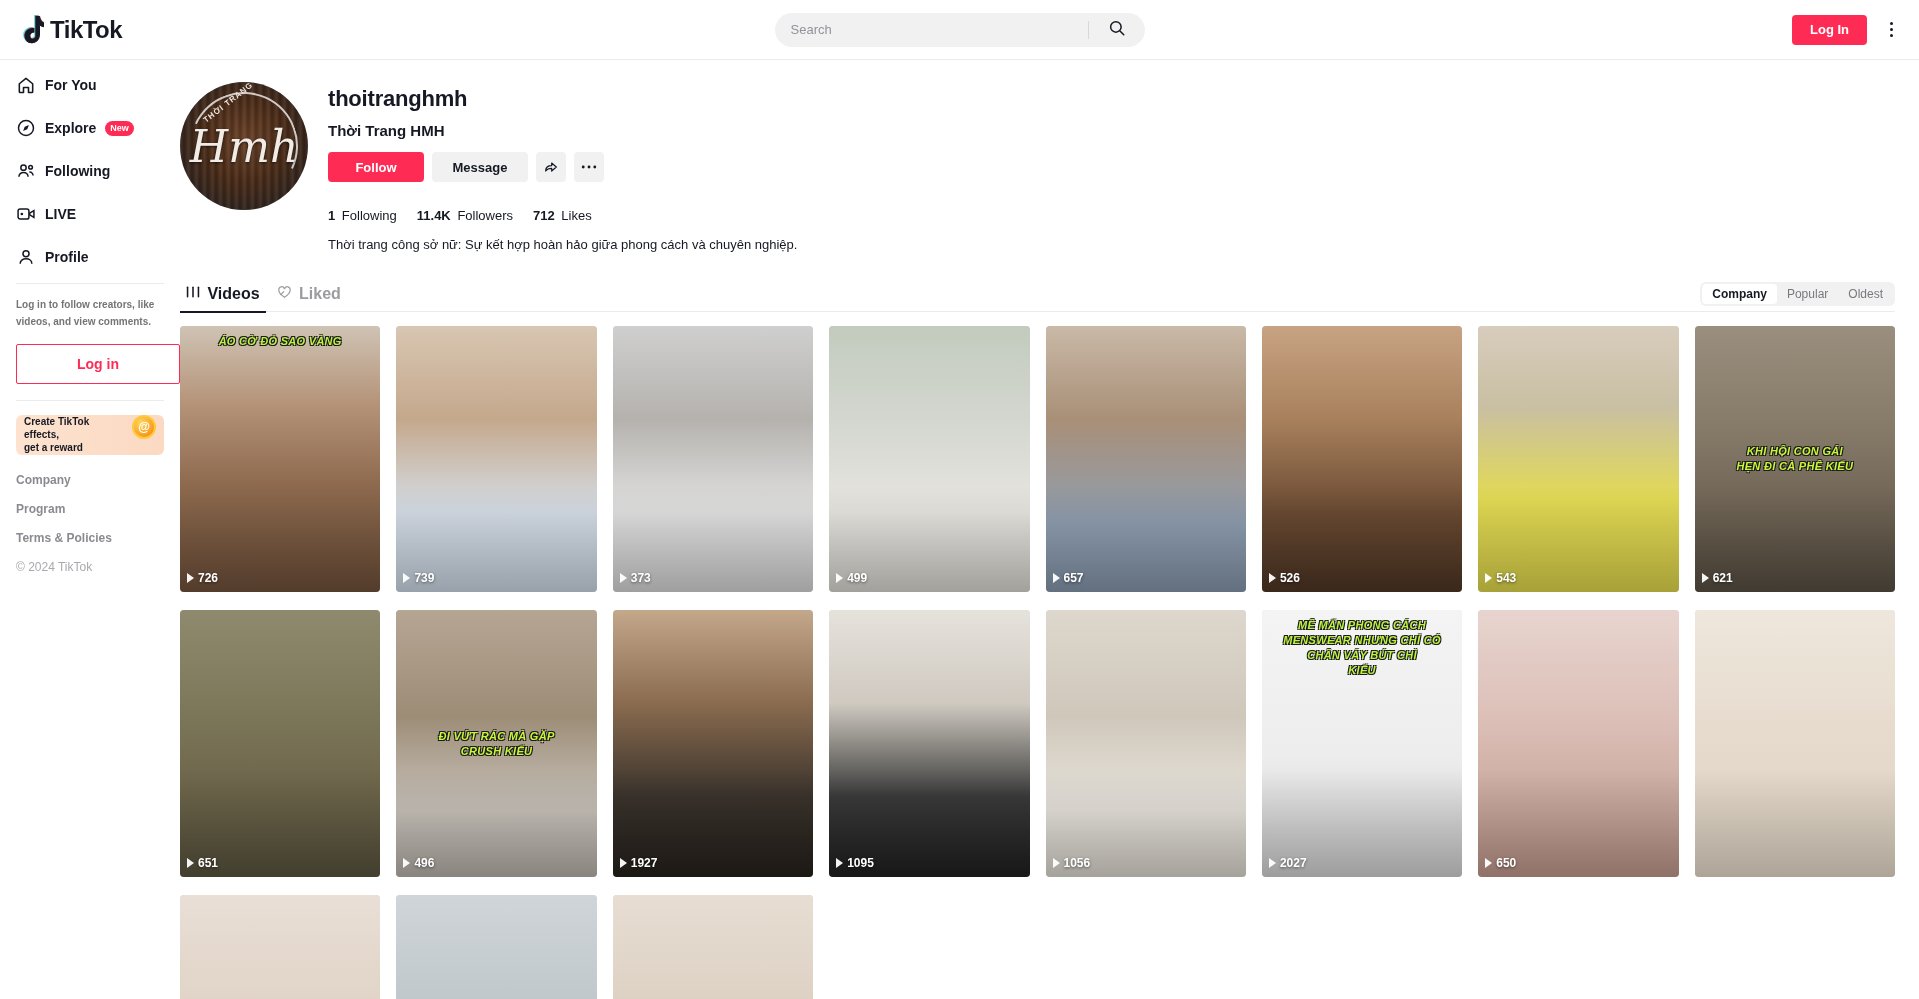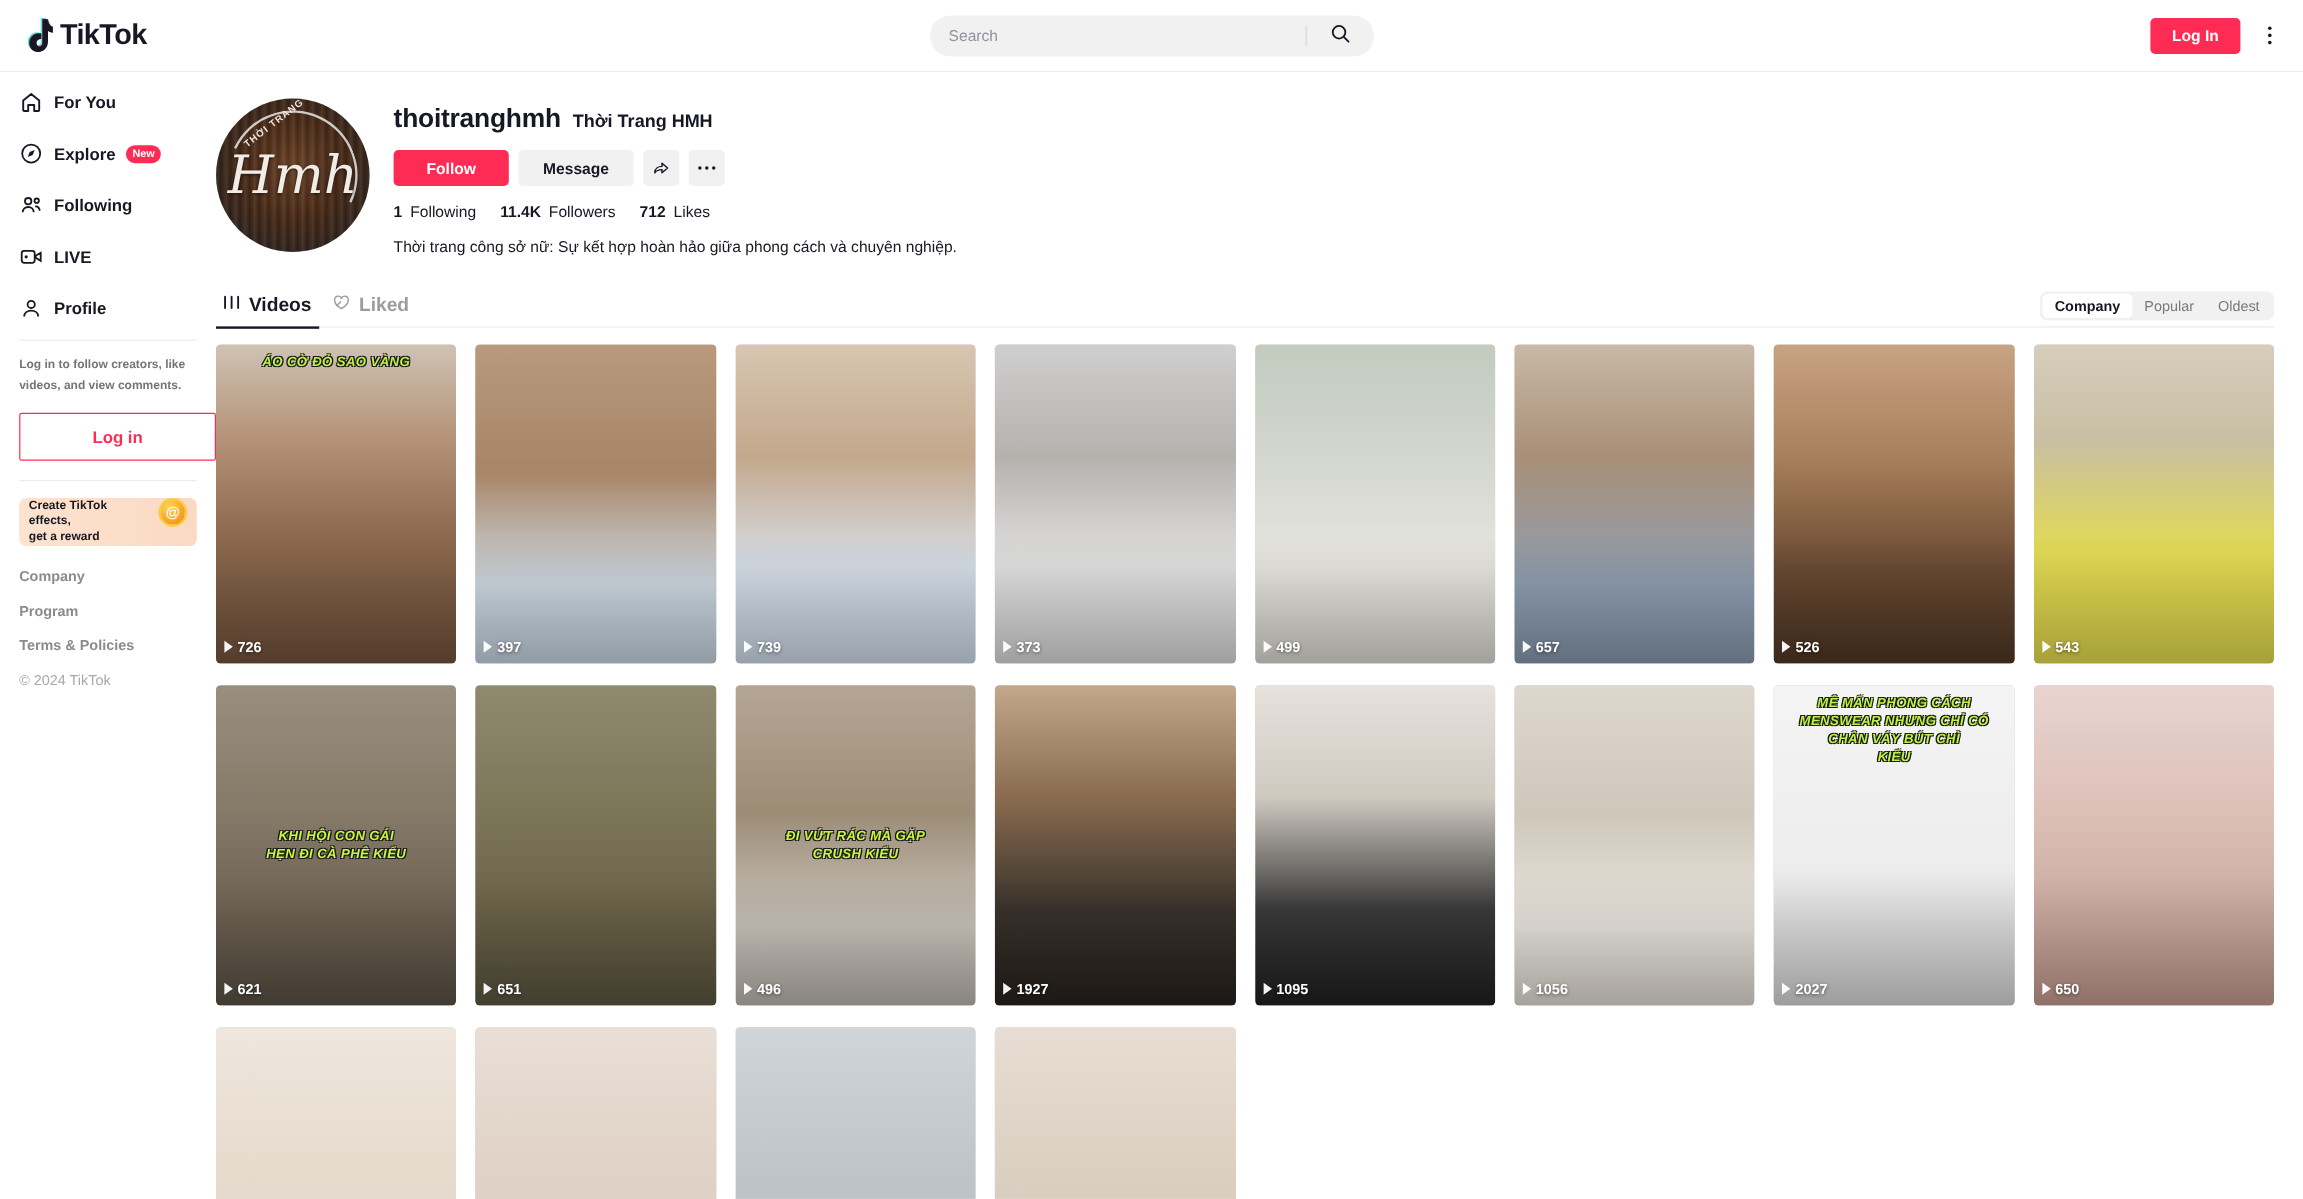--- a/index.html
+++ b/index.html
@@ -136,21 +136,21 @@
     border: 2px solid rgba(255,255,255,.75); border-radius: 50%;
     border-left-color: transparent; border-bottom-color: transparent;
     transform: rotate(-20deg);
   }
   .avatar .toptext {
     position: absolute; top: 16px; left: 18px;
     font-size: 8px; color: #efe7e0; letter-spacing: 1px;
     transform: rotate(-38deg); font-weight: 700;
   }
   .pinfo { padding-top: 4px; }
-  .name-row { display: flex; align-items: baseline; gap: 10px; }
+  .name-row { display: flex; align-items: baseline; gap: 10px; flex-direction: column; }
   .uname { font-size: 22px; font-weight: 700; letter-spacing: -.2px; }
   .nickname { font-size: 15px; font-weight: 700; color: #161823; }
   .btn-row { display: flex; align-items: flex-start; gap: 8px; margin-top: 13px; }
   .follow-btn {
     background: #fe2c55; color: #fff; border: none;
     min-width: 96px; height: 30px; border-radius: 4px;
     font-size: 13px; font-weight: 700; cursor: pointer;
     font-family: "Liberation Sans", sans-serif;
   }
   .msg-btn {
@@ -158,21 +158,21 @@
     min-width: 96px; height: 30px; border-radius: 4px;
     font-size: 13px; font-weight: 700; cursor: pointer;
     font-family: "Liberation Sans", sans-serif;
   }
   .icon-btn {
     background: #f1f1f2; border: none; width: 30px; height: 30px;
     border-radius: 4px; cursor: pointer; display: flex;
     align-items: center; justify-content: center; font-size: 14px;
     color: #161823;
   }
-  .stats { display: flex; gap: 20px; margin-top: 14px; font-size: 13px; }
+  .stats { display: flex; gap: 20px; margin-top: 26px; font-size: 13px; }
   .stat-num { font-weight: 700; color: #161823; }
   .stat-lab { color: #161823; margin-left: 3px; }
   .bio { margin-top: 13px; font-size: 13px; line-height: 18px; color: #161823; }
 
   
   .tabbar {
     display: flex; align-items: center;
     margin-top: 22px; border-bottom: 1px solid #ebebeb;
     position: relative; height: 36px;
   }
@@ -437,30 +437,20 @@
               <div>ÁO CỜ ĐỎ SAO VÀNG</div>
             </div>
             <div class="views">
               <span class="play-tri"></span>
               <span>726</span>
             </div>
           </div>
         </div>
         <div class="vcard">
           <div class="thumb">
-            <div class="thumb-bg" style="background: linear-gradient(rgb(185, 154, 125) 0%, rgb(167, 133, 103) 40%, rgb(207, 217, 226) 75%, rgb(185, 199, 212) 100%);"></div>
-            <div class="shade"></div>
-            <div class="views">
-              <span class="play-tri"></span>
-              <span>397</span>
-            </div>
-          </div>
-        </div>
-        <div class="vcard">
-          <div class="thumb">
             <div class="thumb-bg" style="background: linear-gradient(rgb(216, 198, 178) 0%, rgb(196, 168, 140) 35%, rgb(214, 222, 231) 70%, rgb(195, 207, 219) 100%);"></div>
             <div class="shade"></div>
             <div class="views">
               <span class="play-tri"></span>
               <span>739</span>
             </div>
           </div>
         </div>
         <div class="vcard">
           <div class="thumb">

